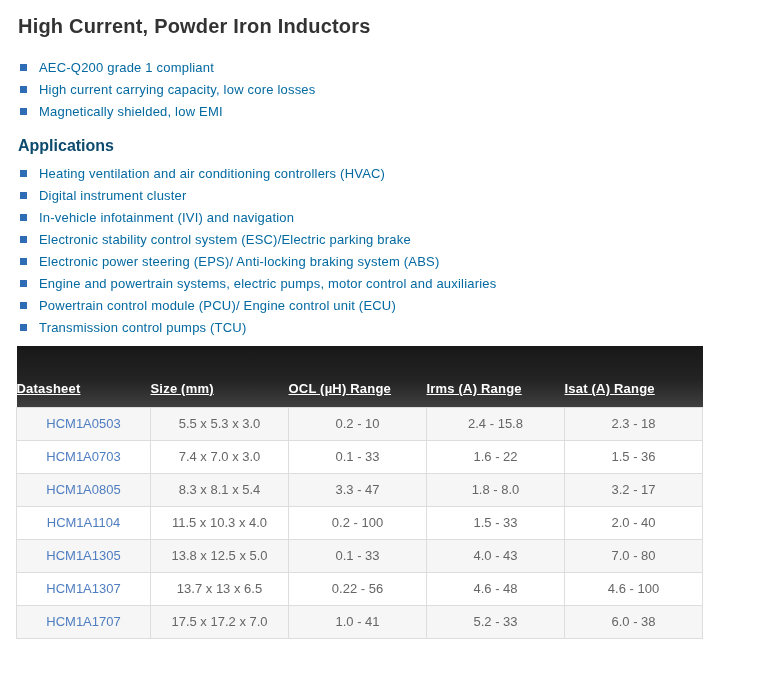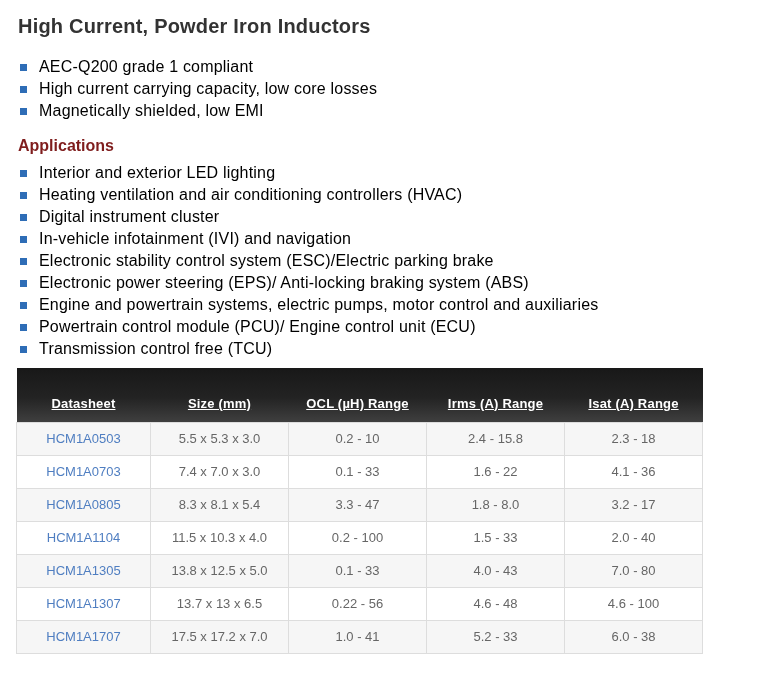--- a/index.html
+++ b/index.html
@@ -28,55 +28,55 @@
     list-style: none;
     margin: 0;
     padding: 0;
   }
   ul.features-list { margin-top: 18px; }
   ul.applications-list { margin-top: 7px; }
   ul.bullet-list li {
     display: flex;
     align-items: center;
     height: 22px;
-    font-size: 16px;
-    color: #000000;
+    font-size: 13px;
+    color: #0369a1;
     letter-spacing: 0.2px;
   }
   .bullet-sq {
     flex: none;
     width: 7px;
     height: 7px;
     background: #2e6db6;
     margin: 0 12px 0 2px;
   }
   h2.section-heading {
     margin: 14px 0 0 0;
     font-size: 16px;
     line-height: 19px;
     font-weight: bold;
-    color: #7f1d1d;
+    color: #0c4a6e;
   }
   table.spec-table {
     margin-top: 8px;
     margin-left: -2px;
     width: 686px;
     border-collapse: collapse;
     table-layout: fixed;
     font-size: 13px;
   }
   table.spec-table thead th {
-    height: 54px;
+    height: 61px;
     vertical-align: bottom;
     padding: 0 0 11px 0;
     background: linear-gradient(180deg, #181818 0%, #232323 55%, #3f3f3f 100%);
     color: #ffffff;
     font-weight: bold;
     text-decoration: underline;
-    text-align: center;
+    text-align: left;
     letter-spacing: 0.2px;
     border: none;
     cursor: pointer;
   }
   table.spec-table tbody td {
     height: 33px;
     text-align: center;
     vertical-align: middle;
     color: #666666;
     border: 1px solid #dddddd;
@@ -110,24 +110,20 @@
         <span class="bullet-sq"></span>
         <span>Magnetically shielded, low EMI</span>
       </li>
   </ul>
 
   <h2 class="section-heading">Applications</h2>
 
   <ul class="bullet-list applications-list">
     <li>
         <span class="bullet-sq"></span>
-        <span>Interior and exterior LED lighting</span>
-      </li>
-    <li>
-        <span class="bullet-sq"></span>
         <span>Heating ventilation and air conditioning controllers (HVAC)</span>
       </li>
     <li>
         <span class="bullet-sq"></span>
         <span>Digital instrument cluster</span>
       </li>
     <li>
         <span class="bullet-sq"></span>
         <span>In-vehicle infotainment (IVI) and navigation</span>
       </li>
@@ -142,21 +138,21 @@
     <li>
         <span class="bullet-sq"></span>
         <span>Engine and powertrain systems, electric pumps, motor control and auxiliaries</span>
       </li>
     <li>
         <span class="bullet-sq"></span>
         <span>Powertrain control module (PCU)/ Engine control unit (ECU)</span>
       </li>
     <li>
         <span class="bullet-sq"></span>
-        <span>Transmission control free (TCU)</span>
+        <span>Transmission control pumps (TCU)</span>
       </li>
   </ul>
 
   <table class="spec-table">
     <colgroup>
       <col style="width:134px">
         <col style="width:138px">
         <col style="width:138px">
         <col style="width:138px">
         <col style="width:138px">
@@ -176,21 +172,21 @@
         <td>5.5 x 5.3 x 3.0</td>
         <td>0.2 - 10</td>
         <td>2.4 - 15.8</td>
         <td>2.3 - 18</td>
       </tr>
       <tr>
         <td><a class="ds-link">HCM1A0703</a></td>
         <td>7.4 x 7.0 x 3.0</td>
         <td>0.1 - 33</td>
         <td>1.6 - 22</td>
-        <td>4.1 - 36</td>
+        <td>1.5 - 36</td>
       </tr>
       <tr>
         <td><a class="ds-link">HCM1A0805</a></td>
         <td>8.3 x 8.1 x 5.4</td>
         <td>3.3 - 47</td>
         <td>1.8 - 8.0</td>
         <td>3.2 - 17</td>
       </tr>
       <tr>
         <td><a class="ds-link">HCM1A1104</a></td>

